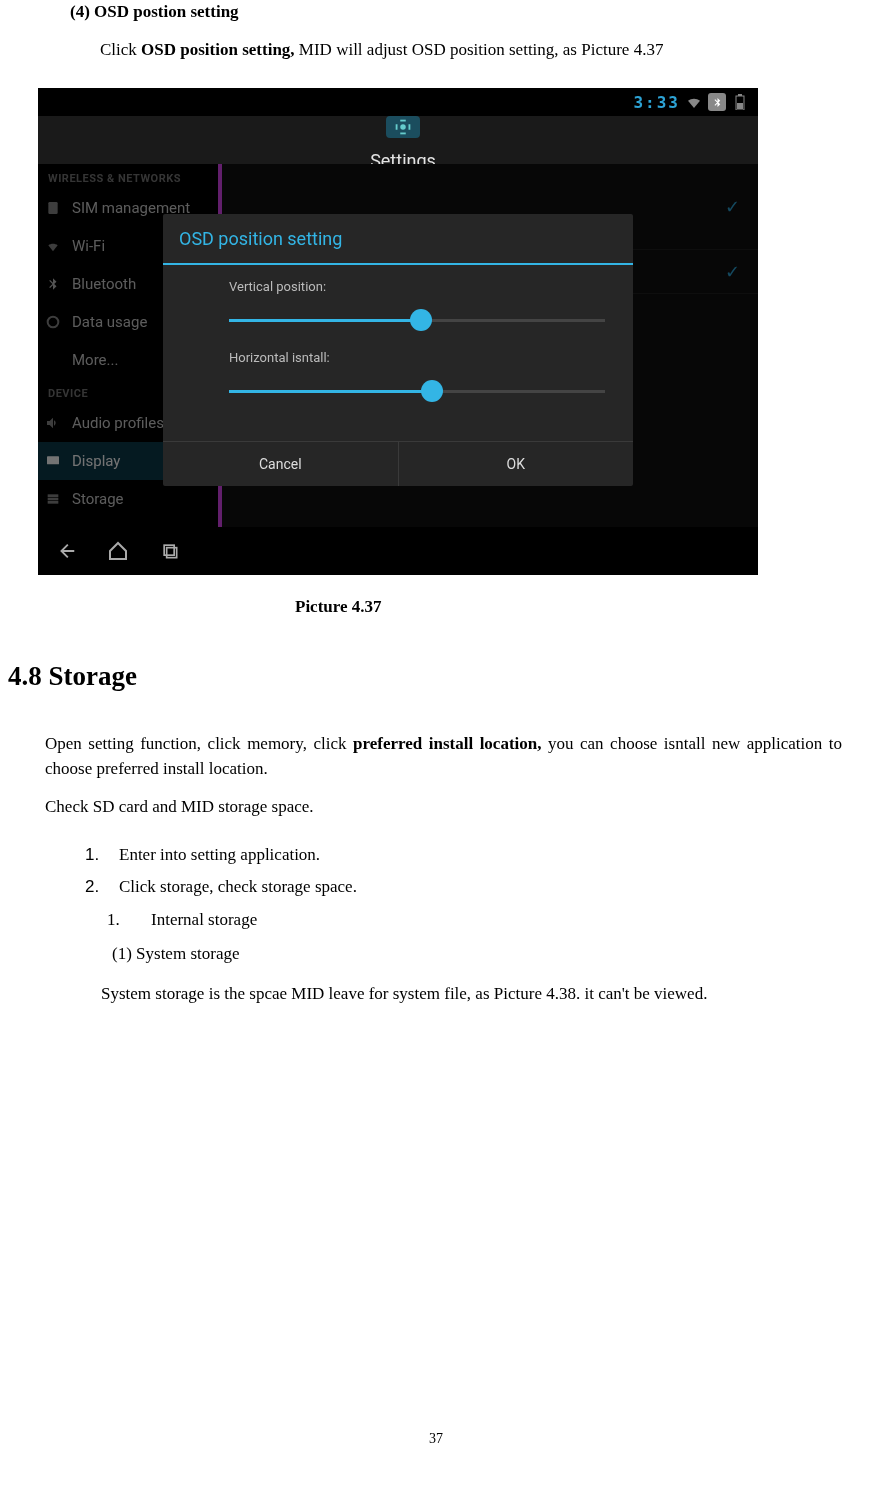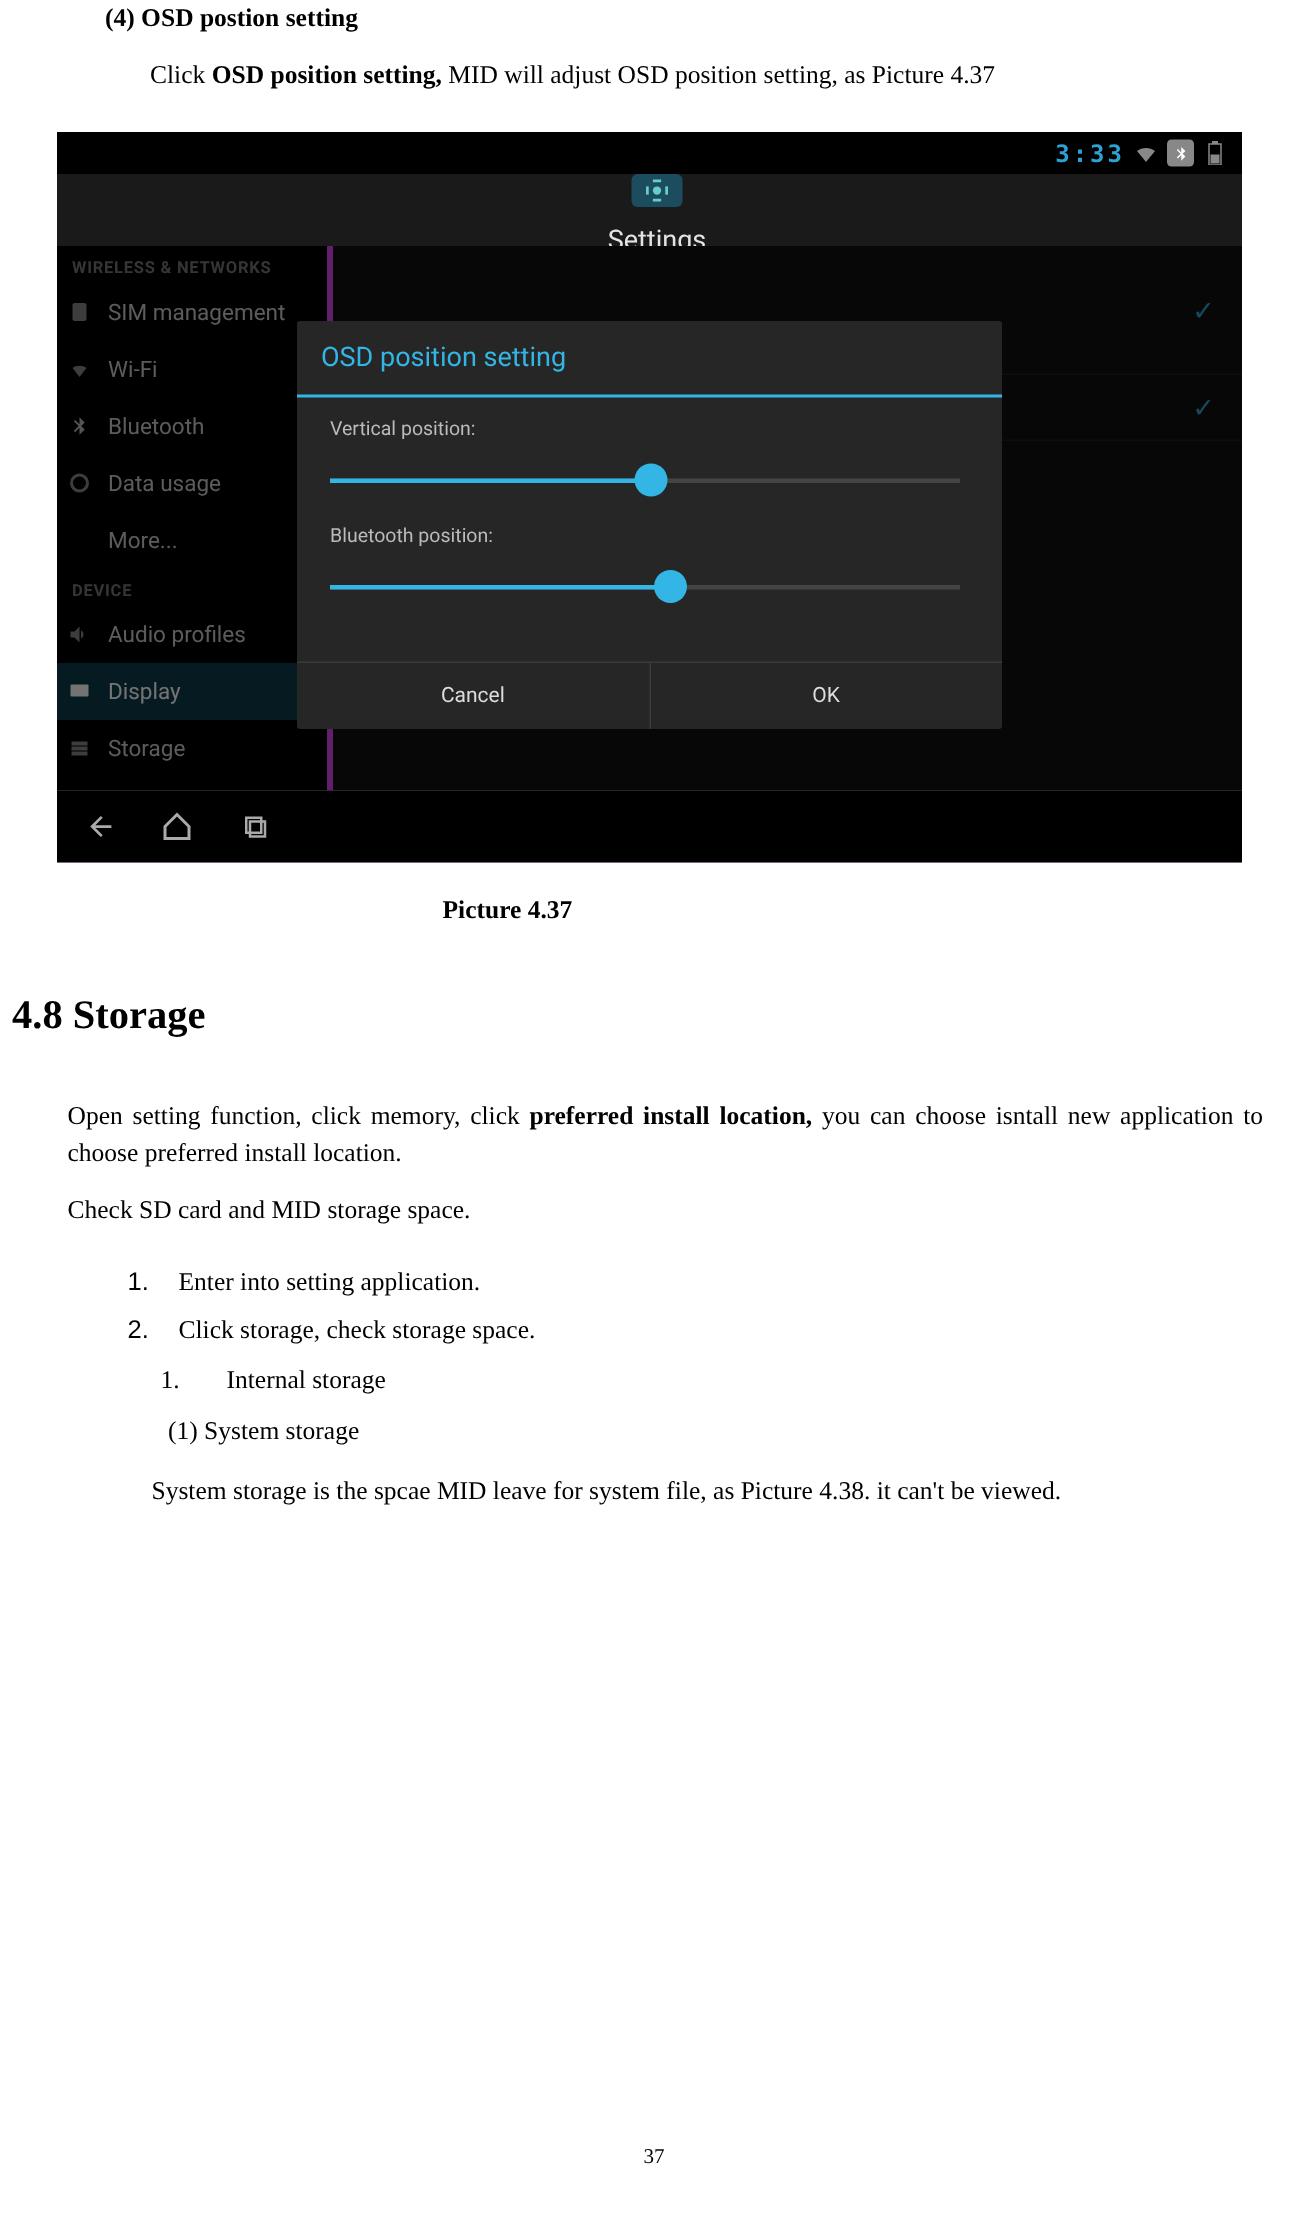--- a/index.html
+++ b/index.html
@@ -23,23 +23,23 @@
     .doc-para-click {
       font-size: 17px;
       margin-left: 70px;
       margin-top: 18px;
     }
     .doc-para-click .bold { font-weight: bold; }
     
     .screenshot-wrap {
       margin-top: 28px;
       margin-left: 8px;
-      width: 790px;
+      width: 720px;
       height: 487px;
-      background: #f0abfc;
+      background: #ef4444;
       position: relative;
       font-family: "Roboto", Arial, sans-serif;
     }
     
     
     .statusbar {
       height: 28px;
       background: #000;
       display: flex;
       align-items: center;
@@ -174,20 +174,21 @@
       pointer-events: auto;
     }
     .dialog-title {
       color: #33b5e5;
       font-size: 18px;
       padding: 14px 16px;
       border-bottom: 2px solid #33b5e5;
     }
     .dialog-body {
       padding: 14px 28px 20px 22px;
+      margin-left: 44px;
     }
     .slider-group {
       margin-bottom: 14px;
     }
     .slider-label {
       color: #bbb;
       font-size: 13px;
       margin-bottom: 10px;
     }
     .slider-track-wrap {
@@ -444,21 +445,21 @@
         <div class="slider-group">
           <div class="slider-label">Vertical position:</div>
           <div class="slider-track-wrap">
             <div class="slider-track">
               <div class="slider-fill" id="vfill" style="width: 51%;"></div>
               <div class="slider-thumb" id="vthumb" style="left: 51%;"></div>
             </div>
           </div>
         </div>
         <div class="slider-group">
-          <div class="slider-label">Bluetooth position:</div>
+          <div class="slider-label">Horizontal isntall:</div>
           <div class="slider-track-wrap">
             <div class="slider-track">
               <div class="slider-fill" id="hfill" style="width: 54%;"></div>
               <div class="slider-thumb" id="hthumb" style="left: 54%;"></div>
             </div>
           </div>
         </div>
       </div>
       <div class="dialog-buttons">
         <div class="dialog-btn">Cancel</div>

